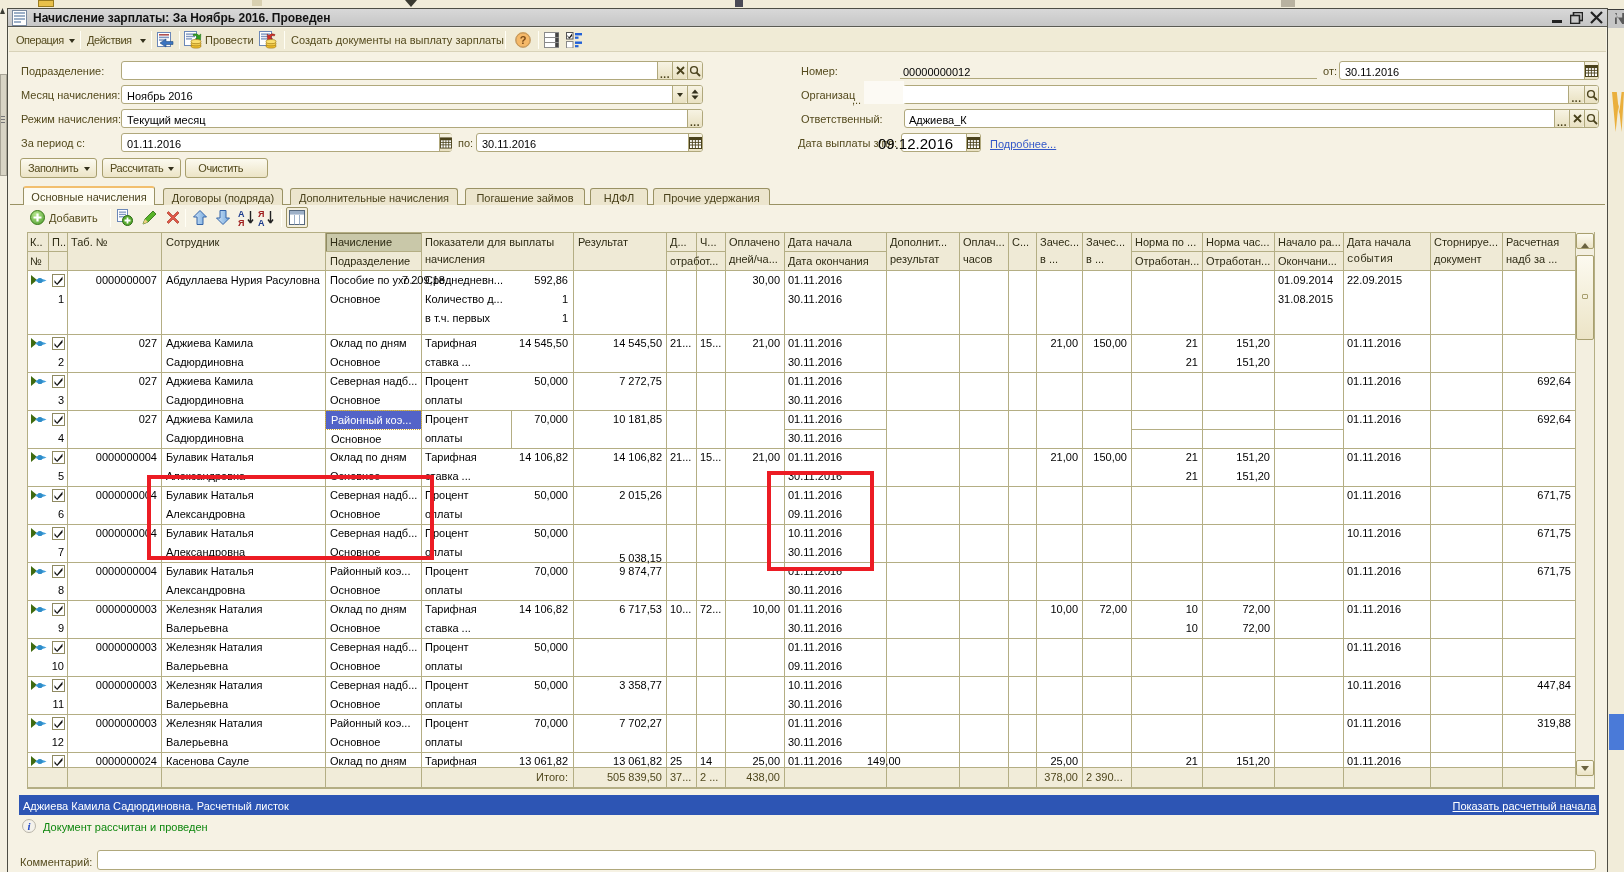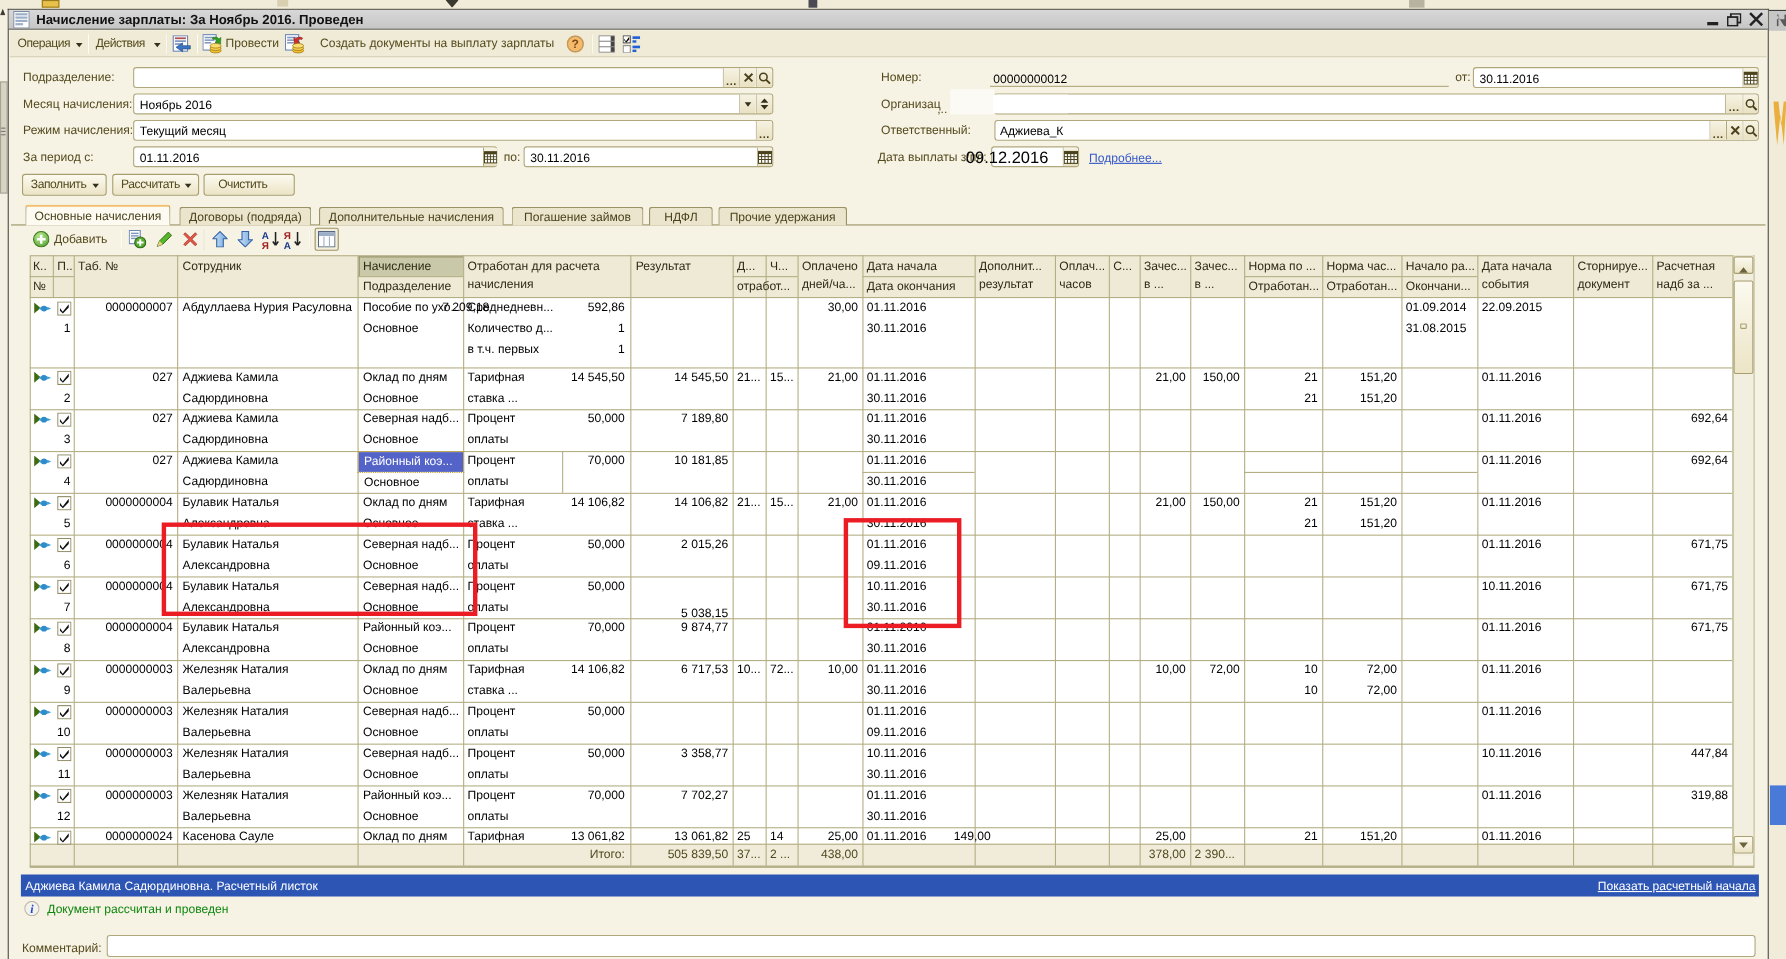--- a/index.html
+++ b/index.html
@@ -357,42 +357,42 @@
 <div class="hl" style="left:27px;top:676px;width:1548px"></div>
 <div class="hl" style="left:27px;top:714px;width:1548px"></div>
 <div class="hl" style="left:27px;top:752px;width:1548px"></div>
 <div class="hl" style="left:27px;top:767px;width:1548px"></div>
 <div class="hl" style="left:27px;top:787px;width:1548px"></div>
 <div class="hd" style="left:30px;top:236px;">К..</div>
 <div class="hd" style="left:52px;top:236px;">П..</div>
 <div class="hd" style="left:71px;top:236px;">Таб. №</div>
 <div class="hd" style="left:166px;top:236px;">Сотрудник</div>
 <div class="hd" style="left:330px;top:236px;">Начисление</div>
-<div class="hd" style="left:425px;top:236px;">Отработан для расчета</div>
+<div class="hd" style="left:425px;top:236px;">Показатели для выплаты</div>
 <div class="hd" style="left:425px;top:253px;">начисления</div>
 <div class="hd" style="left:578px;top:236px;">Результат</div>
 <div class="hd" style="left:670px;top:236px;">Д...</div>
 <div class="hd" style="left:700px;top:236px;">Ч...</div>
 <div class="hd" style="left:729px;top:236px;">Оплачено</div>
 <div class="hd" style="left:729px;top:253px;">дней/ча...</div>
 <div class="hd" style="left:788px;top:236px;">Дата начала</div>
 <div class="hd" style="left:890px;top:236px;">Дополнит...</div>
 <div class="hd" style="left:890px;top:253px;">результат</div>
 <div class="hd" style="left:963px;top:236px;">Оплач...</div>
 <div class="hd" style="left:963px;top:253px;">часов</div>
 <div class="hd" style="left:1012px;top:236px;">С...</div>
 <div class="hd" style="left:1040px;top:236px;">Зачес...</div>
 <div class="hd" style="left:1040px;top:253px;">в ...</div>
 <div class="hd" style="left:1086px;top:236px;">Зачес...</div>
 <div class="hd" style="left:1086px;top:253px;">в ...</div>
 <div class="hd" style="left:1135px;top:236px;">Норма по ...</div>
 <div class="hd" style="left:1206px;top:236px;">Норма час...</div>
 <div class="hd" style="left:1278px;top:236px;">Начало ра...</div>
 <div class="hd" style="left:1347px;top:236px;">Дата начала</div>
-<div class="hd" style="left:1347px;top:253px;">события</div>
+<div class="hd" style="left:1347px;top:253px;font-family:Liberation Mono, monospace;">события</div>
 <div class="hd" style="left:1434px;top:236px;">Сторнируе...</div>
 <div class="hd" style="left:1434px;top:253px;">документ</div>
 <div class="hd" style="left:1506px;top:236px;">Расчетная</div>
 <div class="hd" style="left:1506px;top:253px;">надб за ...</div>
 <div class="hd" style="left:30px;top:255px;">№</div>
 <div class="hd" style="left:330px;top:255px;">Подразделение</div>
 <div class="hd" style="left:670px;top:255px;">отработ...</div>
 <div class="hd" style="left:788px;top:255px;">Дата окончания</div>
 <div class="hd" style="left:1135px;top:255px;">Отработан...</div>
 <div class="hd" style="left:1206px;top:255px;">Отработан...</div>
@@ -466,21 +466,21 @@
   </svg>
 <div class="tb" style="left:-196px;top:394px;width:260px;text-align:right;">3</div>
 <div class="tb" style="left:-103px;top:375px;width:260px;text-align:right;">027</div>
 <div class="tb" style="left:166px;top:375px;">Аджиева Камила</div>
 <div class="tb" style="left:166px;top:394px;">Садюрдиновна</div>
 <div class="tb" style="left:330px;top:375px;">Северная надб...</div>
 <div class="tb" style="left:330px;top:394px;">Основное</div>
 <div class="tb" style="left:425px;top:375px;">Процент</div>
 <div class="tb" style="left:425px;top:394px;">оплаты</div>
 <div class="tb" style="left:308px;top:375px;width:260px;text-align:right;">50,000</div>
-<div class="tb" style="left:402px;top:375px;width:260px;text-align:right;">7 189,80</div>
+<div class="tb" style="left:402px;top:375px;width:260px;text-align:right;">7 272,75</div>
 <div class="tb" style="left:788px;top:375px;">01.11.2016</div>
 <div class="tb" style="left:788px;top:394px;">30.11.2016</div>
 <div class="tb" style="left:1347px;top:375px;">01.11.2016</div>
 <div class="tb" style="left:1311px;top:375px;width:260px;text-align:right;">692,64</div>
 <svg class="a" style="left:31px;top:414px" width="16" height="11" viewBox="0 0 16 11">
     <path d="M0 0 L6 5 L0 10 Z" fill="#3f6b10"></path>
     <path d="M4 5.5 L8 3.2 L13 4.4 L15.5 5.5 L13 6.6 L8 7.8 Z" fill="#42a0dc"></path>
     <circle cx="9" cy="5.5" r="2.6" fill="#2f8cc8"></circle>
   </svg>
 <svg class="a" style="left:52px;top:413px" width="13" height="13" viewBox="0 0 13 13">

